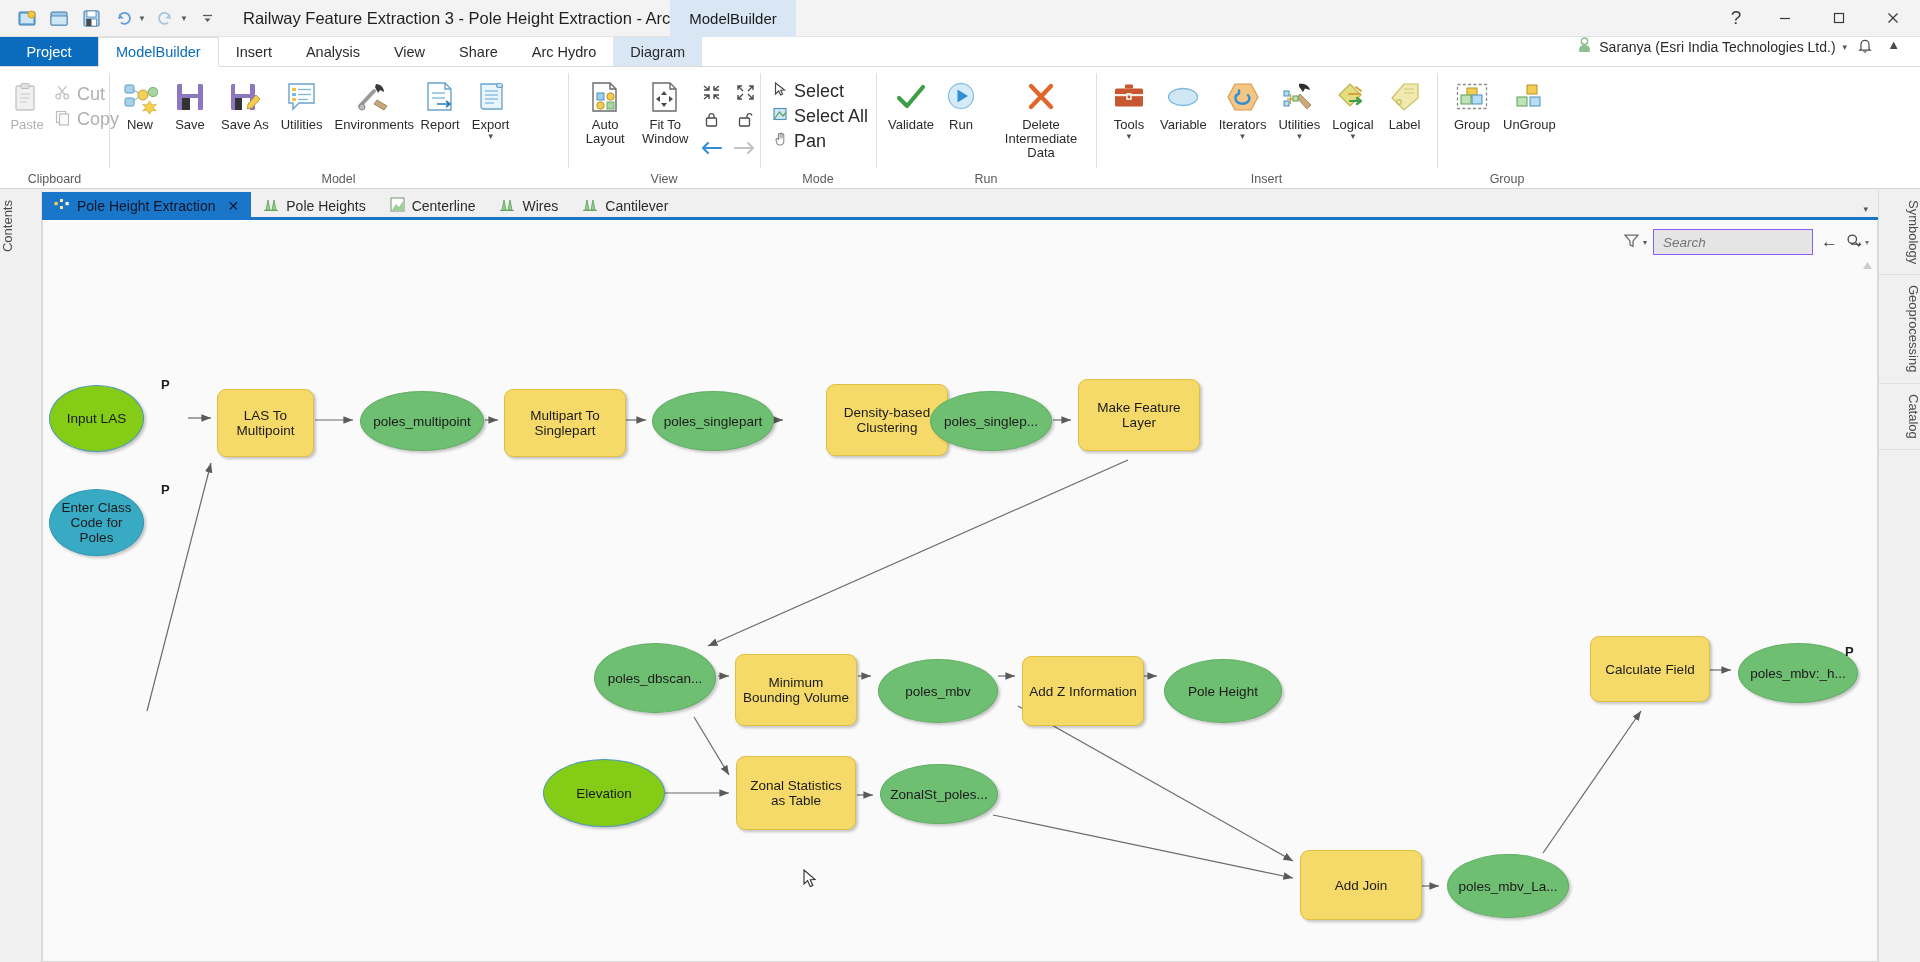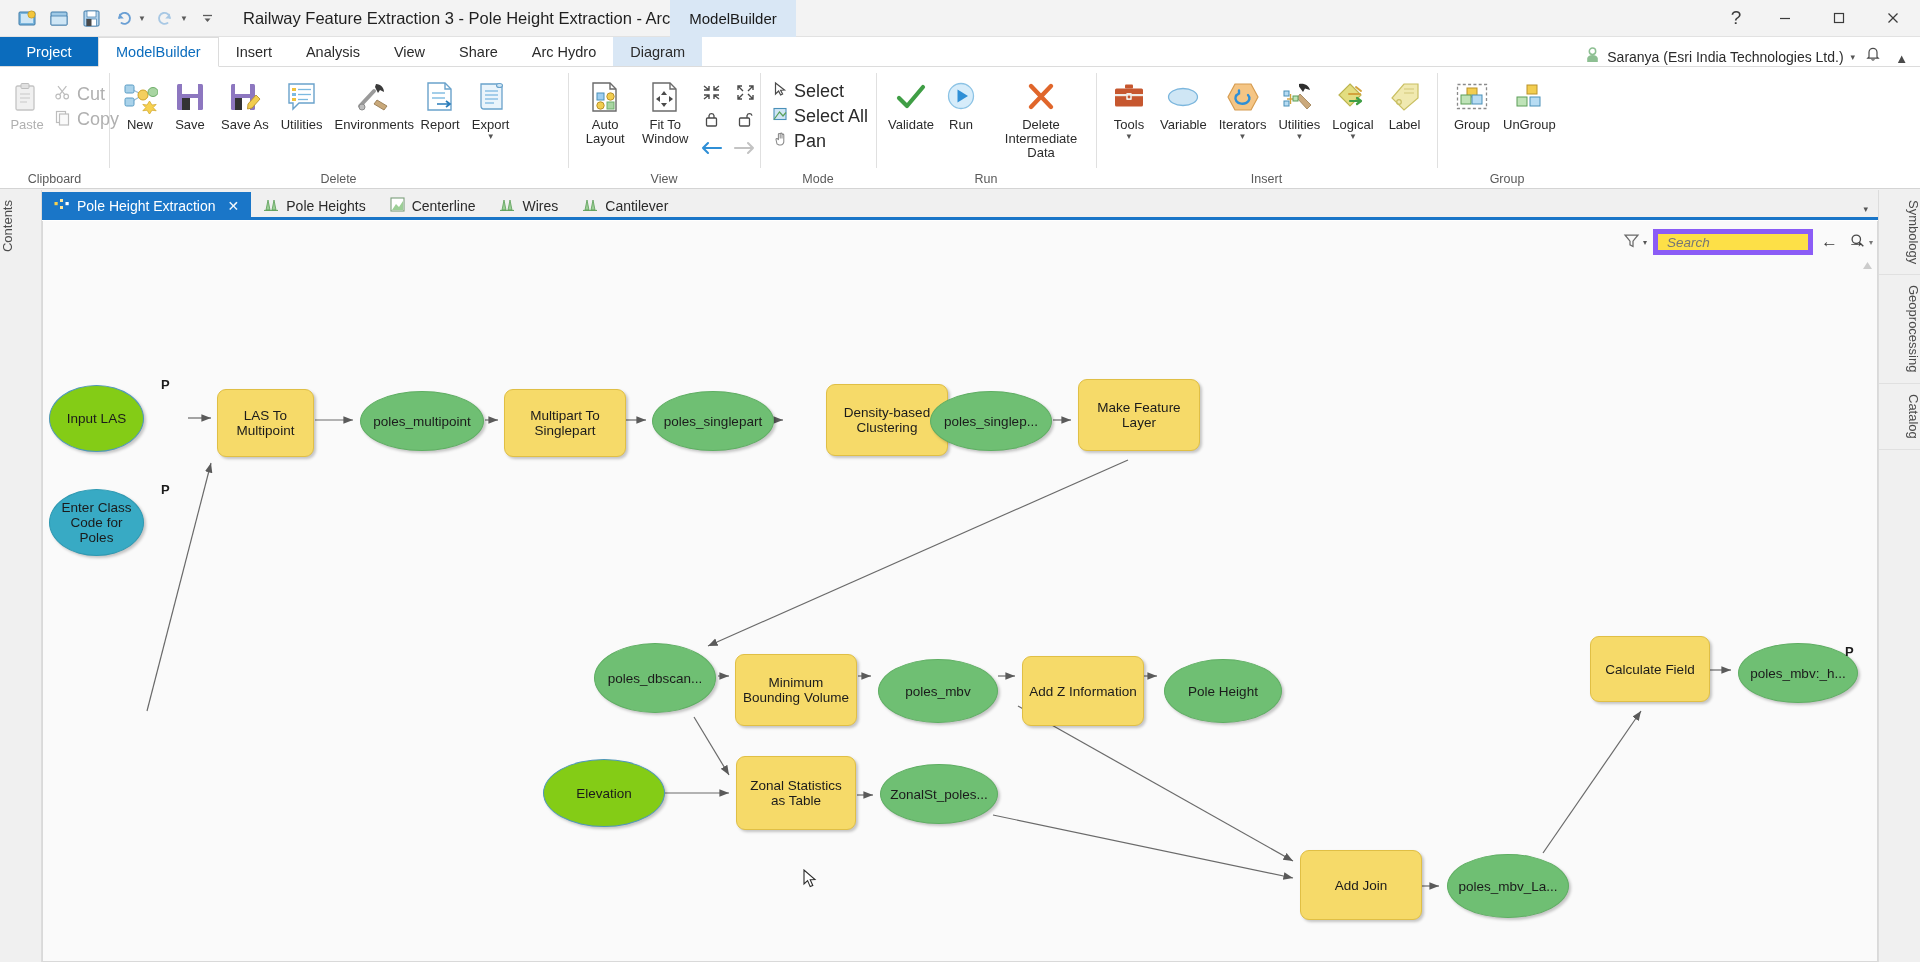--- a/index.html
+++ b/index.html
@@ -57,21 +57,21 @@
   .rtab {
     padding: 0 17px; display:flex; align-items:center; font-size:14.5px;
     color:#2b2b2b; cursor:pointer; white-space:nowrap;
   }
   .rtab.active {
     background:#fff; border-left:1px solid #dcdcdc; border-right:1px solid #dcdcdc;
     border-top:1px solid #dcdcdc; border-bottom:1px solid #fff;
     margin-bottom:-1px; color:#0b6cbd; font-weight:normal;
   }
   .rtab.ctx { background:#d9e7f5; }
-  .tabs-right { margin-left:auto; display:flex; align-items:flex-end; padding-right:8px; gap:10px; }
+  .tabs-right { margin-left:auto; display:flex; align-items:flex-start; padding-right:16px; gap:10px; }
   .acct { display:flex; align-items:center; gap:7px; font-size:14px; color:#2b2b2b; cursor:pointer; }
   .acct .caret { font-size:9px; color:#555; }
   .bell { cursor:pointer; color:#4a4a4a; }
   .chev-up { cursor:pointer; color:#4a4a4a; font-size:13px; padding:0 4px;}
 
   
   .ribbon {
     height: 122px; background: #ffffff; display:flex; align-items:stretch;
     border-bottom: 1px solid #d4d4d4; position:relative;
   }
@@ -110,21 +110,21 @@
 
   
   .viewtabs {
     height: 31px; background:#f0f0f0; display:flex; align-items:flex-end;
     position:relative; padding-left: 42px;
   }
   .vtab {
     height: 28px; display:flex; align-items:center; gap:7px; padding: 0 12px;
     font-size:14px; color:#2b2b2b; cursor:pointer; white-space:nowrap;
   }
-  .vtab.active { background:#1a76c8; color:#ffffff; }
+  .vtab.active { background:#1a76c8; color:#0f172a; }
   .vtab .x { font-size:14px; margin-left:5px; opacity:.95; }
   .vtabs-caret {
     position:absolute; right: 52px; bottom:6px; font-size:9px; color:#555; cursor:pointer;
   }
   .blue-underline { position:absolute; left:42px; right:42px; bottom:0; height:3px; background:#1a76c8; }
 
   
   .sidebar-left {
     position:absolute; left:0; top: 190px; width: 42px; bottom:0; background:#f0f0f0;
     border-right:1px solid #dcdcdc;
@@ -143,21 +143,21 @@
   
   .canvas-wrap {
     position:absolute; left:42px; right:42px; top: 221px; bottom:0;
     background:#fafafa; border:1px solid #d9d9d9; border-top:none; overflow:hidden;
   }
   .canvas-toolbar {
     position:absolute; right: 10px; top: 8px; display:flex; align-items:center; gap:6px; z-index:5;
   }
   .filter-ic { display:flex; align-items:center; gap:3px; cursor:pointer; }
   .search-box {
-    width: 160px; height: 26px; border:5px solid #8b5cf6; background:#fde047;
+    width: 160px; height: 26px; border:1px solid #8b5cf6; background:#e5e5e5;
     display:flex; align-items:center; padding: 0 5px 0 9px; gap:4px;
   }
   .search-box input {
     border:none; outline:none; flex:1; font-size:13.5px; font-style:italic; color:#777;
     font-family:"Liberation Sans", sans-serif; background:transparent;
   }
   .navarrow { font-size:17px; color:#3b3b3b; cursor:pointer; padding:0 2px; }
 
   .model-canvas { position:absolute; inset:0; }
   .model-canvas svg { position:absolute; left:0; top:0; }
@@ -415,21 +415,21 @@
               <line x1="11" y1="11" x2="24" y2="11" stroke="#7cb9e0" stroke-width="1.3"></line>
               <line x1="11" y1="15" x2="24" y2="15" stroke="#7cb9e0" stroke-width="1.3"></line>
               <line x1="11" y1="19" x2="24" y2="19" stroke="#7cb9e0" stroke-width="1.3"></line>
               <line x1="11" y1="23" x2="20" y2="23" stroke="#7cb9e0" stroke-width="1.3"></line>
             </svg>
           </div>
           <div class="lbl">Export</div>
           <div class="drop-caret">▼</div>
         </div>
       </div>
-      <div class="rgroup-label">Delete</div>
+      <div class="rgroup-label">Model</div>
     </div>
 
     <div class="rgroup" style="width:192px">
       <div class="rgroup-items" style="padding-left:8px">
         <div class="bigbtn">
           <div class="ic">
             <svg width="34" height="34" viewBox="0 0 34 34">
               <path d="M5 3 H22 L28 9 V31 H5 Z" fill="#fff" stroke="#6a6a6a" stroke-width="1.4"></path>
               <path d="M22 3 V9 H28" fill="none" stroke="#6a6a6a" stroke-width="1.4"></path>
               <rect x="9" y="13" width="7" height="7" fill="#9ecef0" stroke="#4a90b8"></rect>

